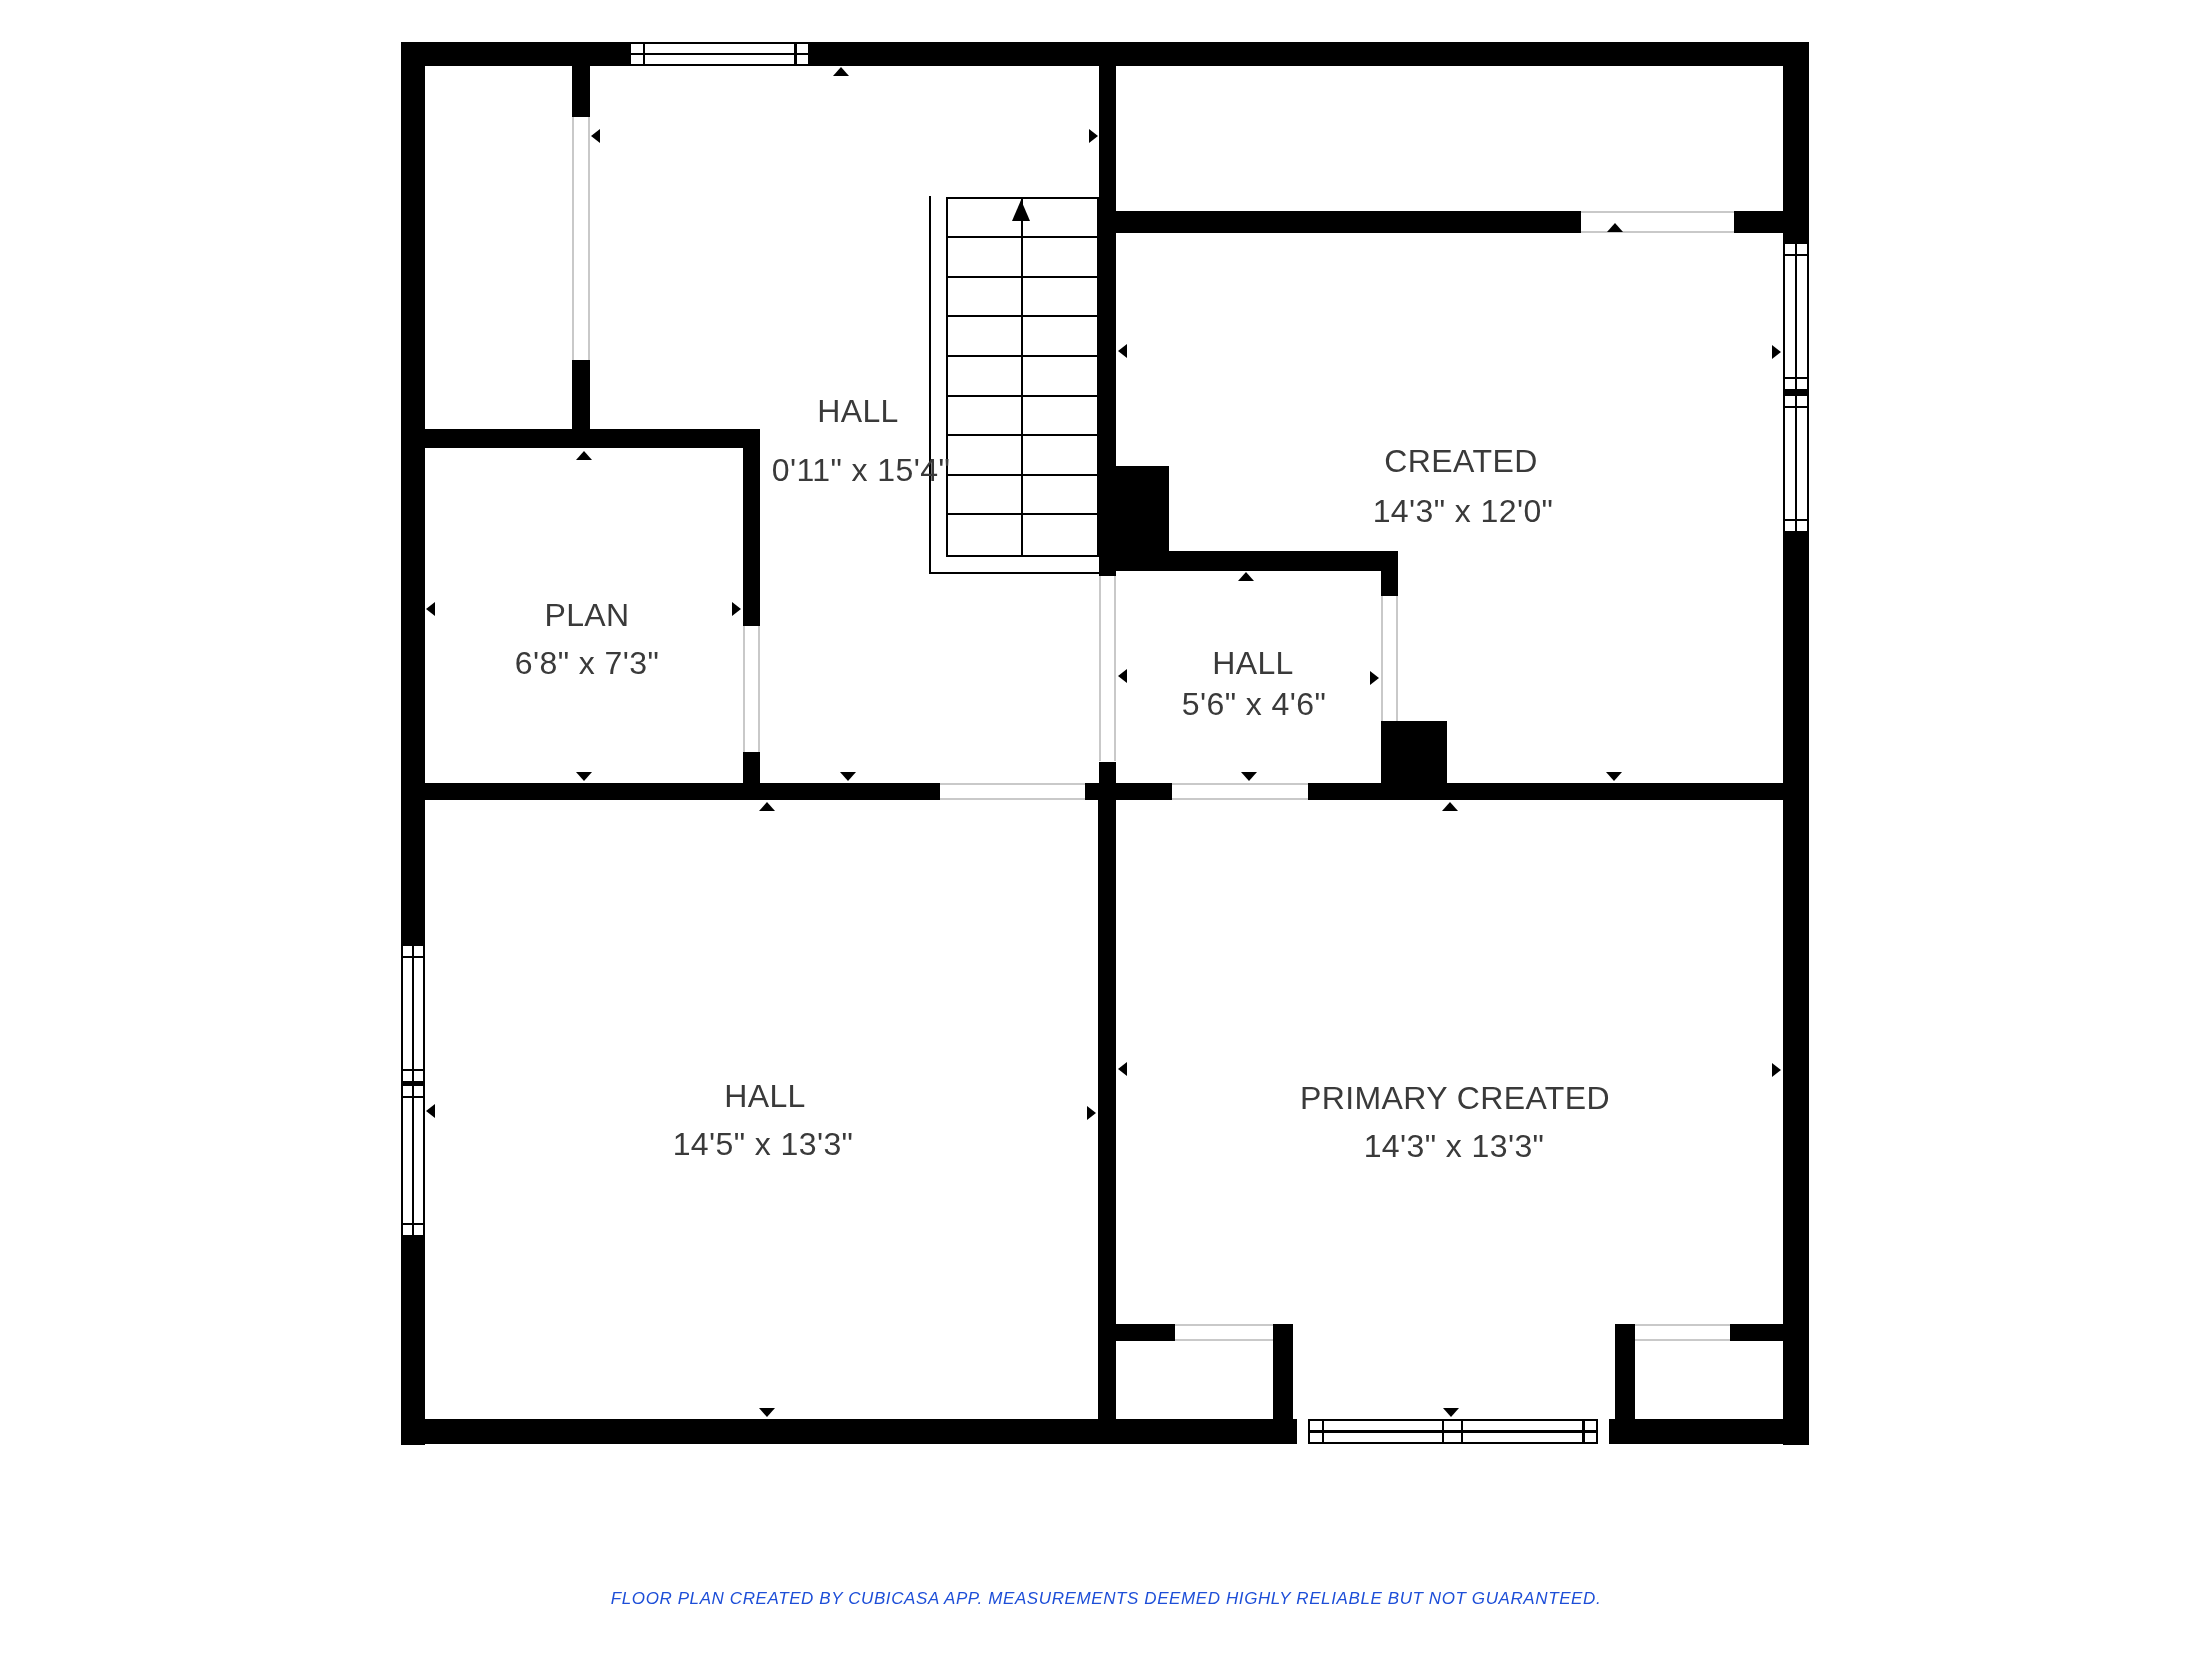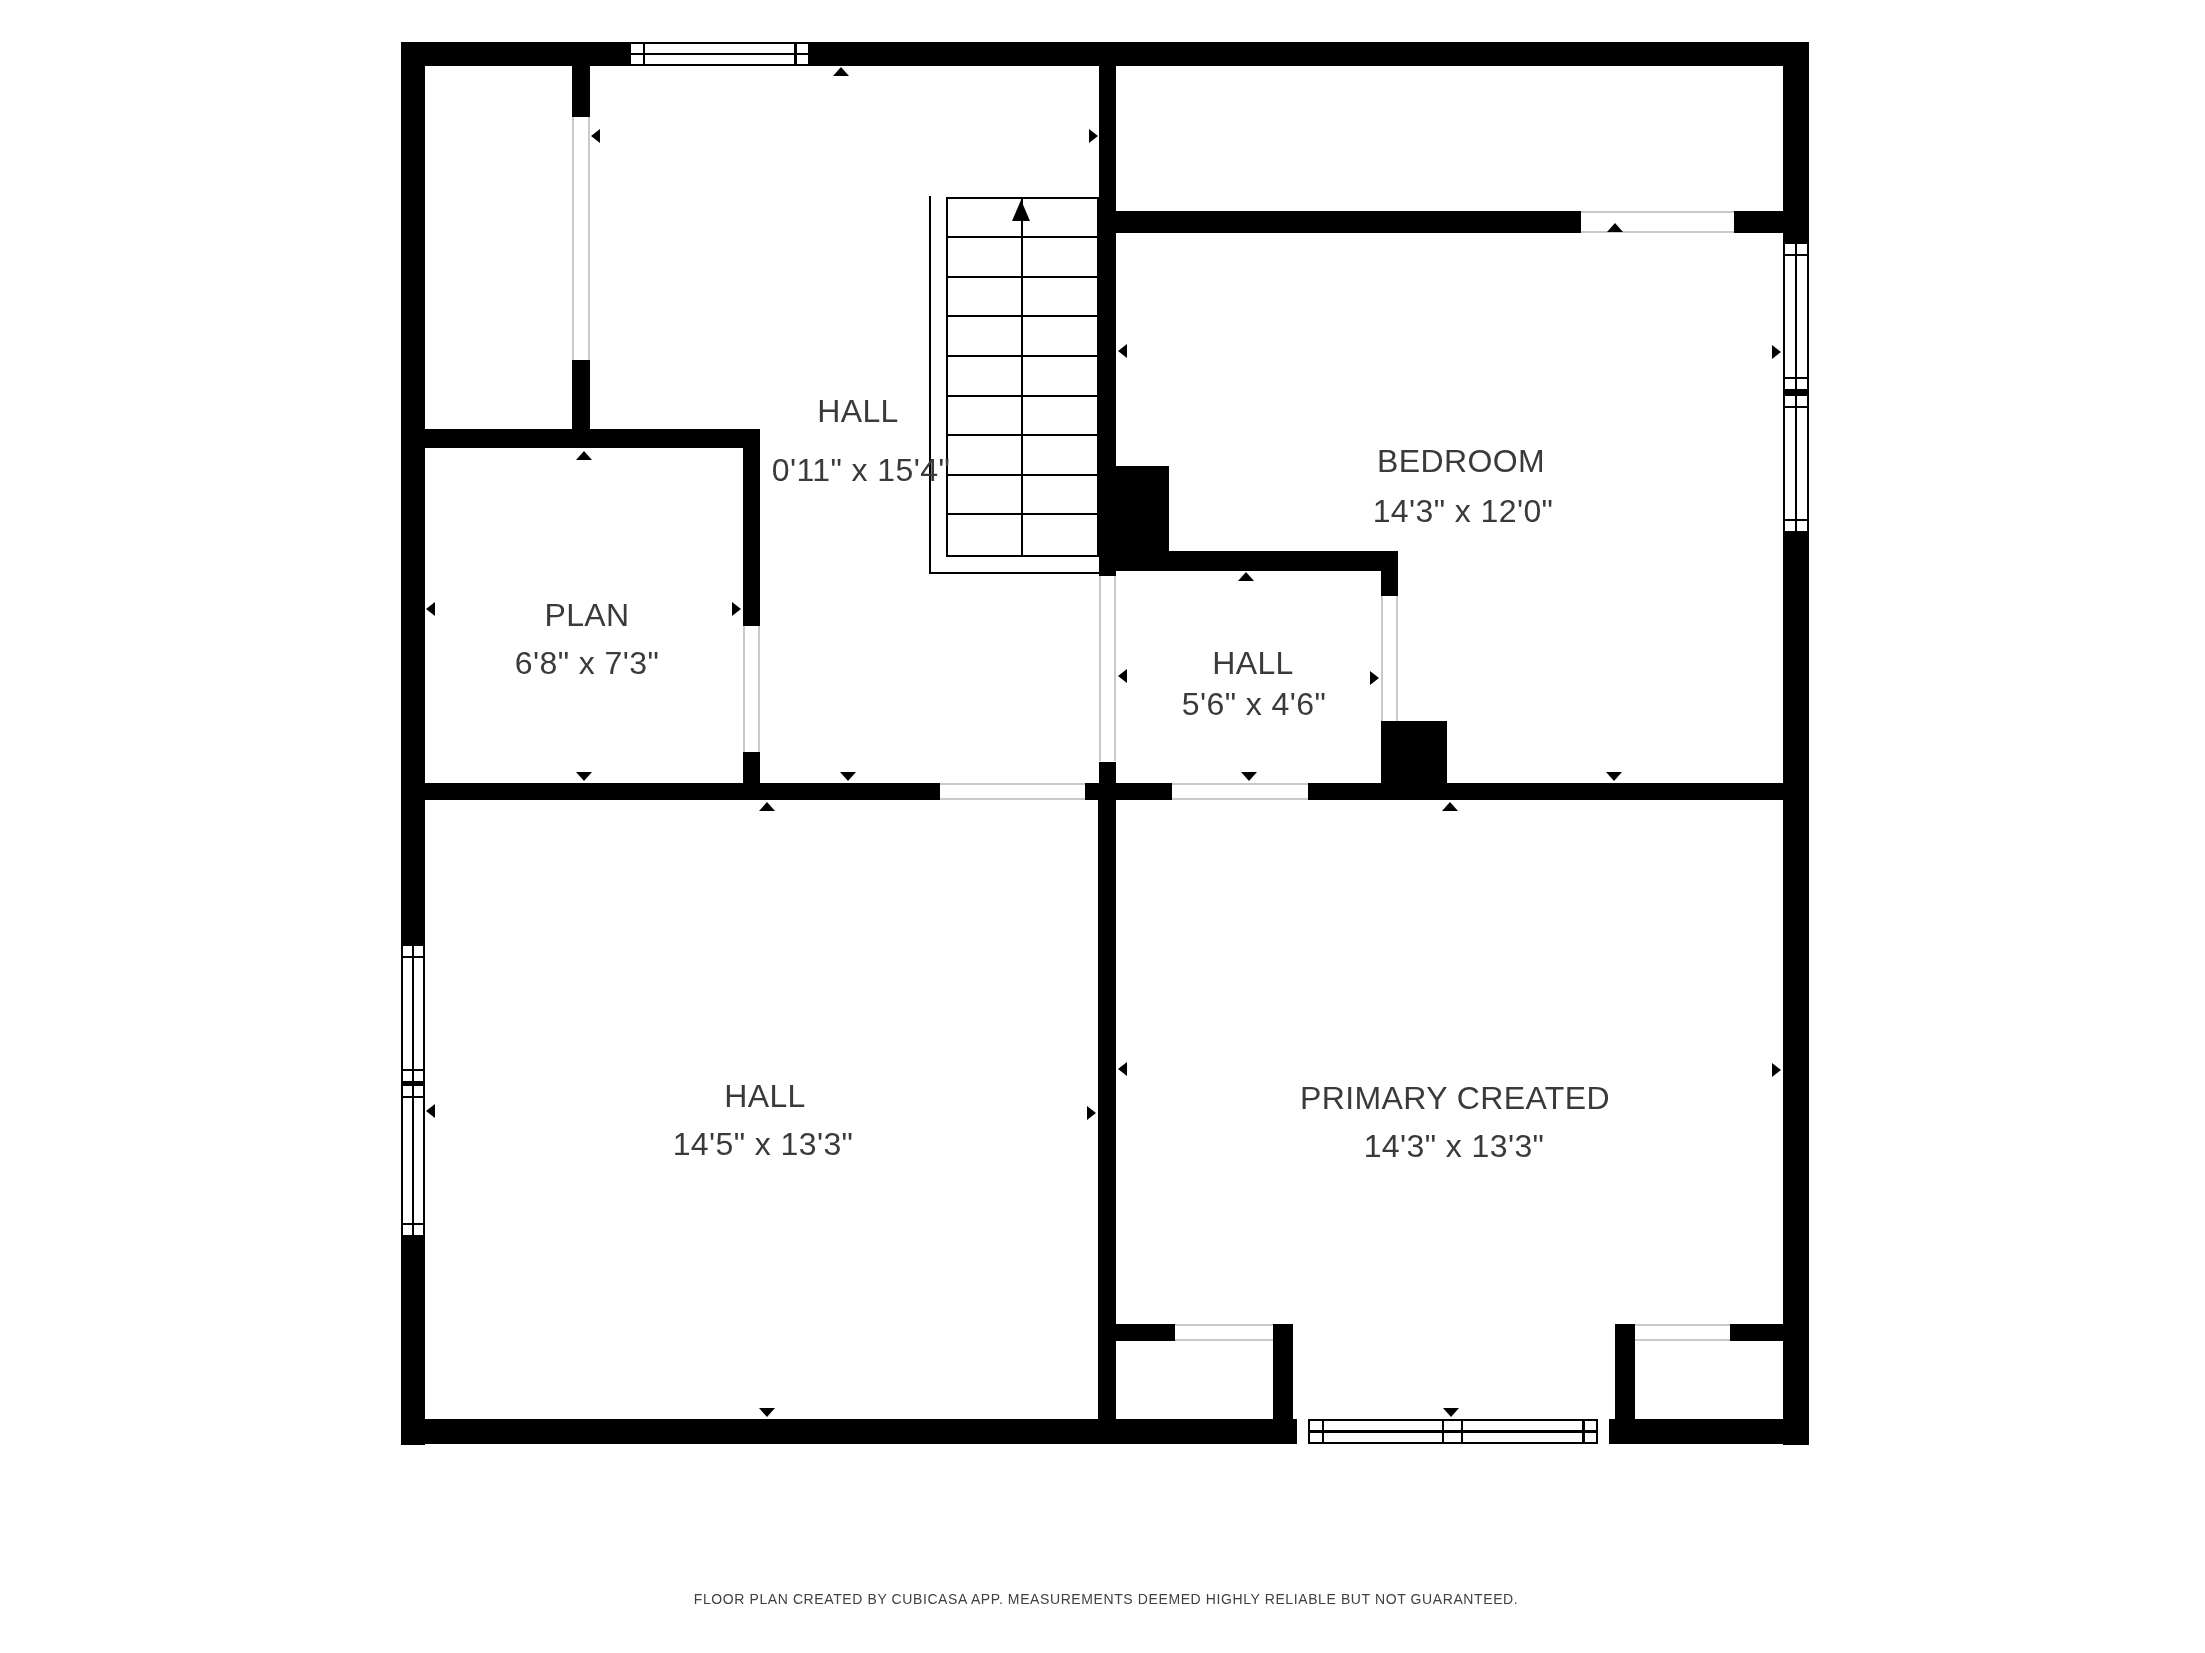--- a/index.html
+++ b/index.html
@@ -13,21 +13,21 @@
   .win .cap-h{position:absolute;left:0;right:0;height:2.2px;background:#000;}
   .win .mid-h{position:absolute;left:0;right:0;height:2.2px;top:50%;margin-top:-1.1px;background:#000;}
   .win .mid-v{position:absolute;top:0;bottom:0;width:2.2px;left:50%;margin-left:-1.1px;background:#000;}
   .slit{position:absolute;background:#fff;}
   .tri-up{position:absolute;width:0;height:0;border-left:8px solid transparent;border-right:8px solid transparent;border-bottom:9.3px solid #000;}
   .tri-down{position:absolute;width:0;height:0;border-left:8px solid transparent;border-right:8px solid transparent;border-top:9.3px solid #000;}
   .tri-left{position:absolute;width:0;height:0;border-top:7.2px solid transparent;border-bottom:7.2px solid transparent;border-right:9.3px solid #000;}
   .tri-right{position:absolute;width:0;height:0;border-top:7.2px solid transparent;border-bottom:7.2px solid transparent;border-left:9.3px solid #000;}
   .stair-line-h{position:absolute;left:0;right:0;height:2.2px;background:#000;}
   .room-label{position:absolute;transform:translate(-50%,-50%);color:#3a3a3a;font-size:32px;letter-spacing:0.4px;white-space:nowrap;text-align:center;}
-  .caption{position:absolute;transform:translate(-50%,-50%);color:#404040;font-size:14px;letter-spacing:0.6px;white-space:nowrap;}
+  .caption{position:absolute;transform:translate(-50%,-50%);color:#1d4ed8;font-size:17px;letter-spacing:0.6px;white-space:nowrap;font-style:italic;}
 </style>
 </head>
 <body>
 
 <div id="plan">
 
   <div class="wall" style="left:401px;top:42px;width:1408px;height:24.4px;"></div>
   <div class="wall" style="left:401px;top:1419px;width:1408px;height:25px;"></div>
   <div class="wall" style="left:401px;top:42px;width:24px;height:1403px;"></div>
   <div class="wall" style="left:1783px;top:42px;width:26px;height:1403px;"></div>
@@ -156,21 +156,21 @@
   <div class="tri-up" style="left:1607px;top:223px;"></div>
   <div class="tri-down" style="left:1606px;top:772px;"></div>
   <div class="tri-up" style="left:1238px;top:572px;"></div>
   <div class="tri-down" style="left:1241px;top:772px;"></div>
   <div class="tri-left" style="left:1118px;top:669px;"></div>
   <div class="tri-right" style="left:1370px;top:671px;"></div>
 
   <div class="room-label" style="left:858px;top:411px;">HALL</div>
   <div class="room-label" style="left:861px;top:470px;">0'11" x 15'4"</div>
 
-  <div class="room-label" style="left:1461px;top:461px;">BEDROOM</div>
+  <div class="room-label" style="left:1461px;top:461px;">CREATED</div>
   <div class="room-label" style="left:1463px;top:511px;">14'3" x 12'0"</div>
 
   <div class="room-label" style="left:587px;top:615px;">PLAN</div>
   <div class="room-label" style="left:587px;top:663px;">6'8" x 7'3"</div>
 
   <div class="room-label" style="left:1253px;top:663px;">HALL</div>
   <div class="room-label" style="left:1254px;top:704px;">5'6" x 4'6"</div>
 
   <div class="room-label" style="left:765px;top:1096px;">HALL</div>
   <div class="room-label" style="left:763px;top:1144px;">14'5" x 13'3"</div>

